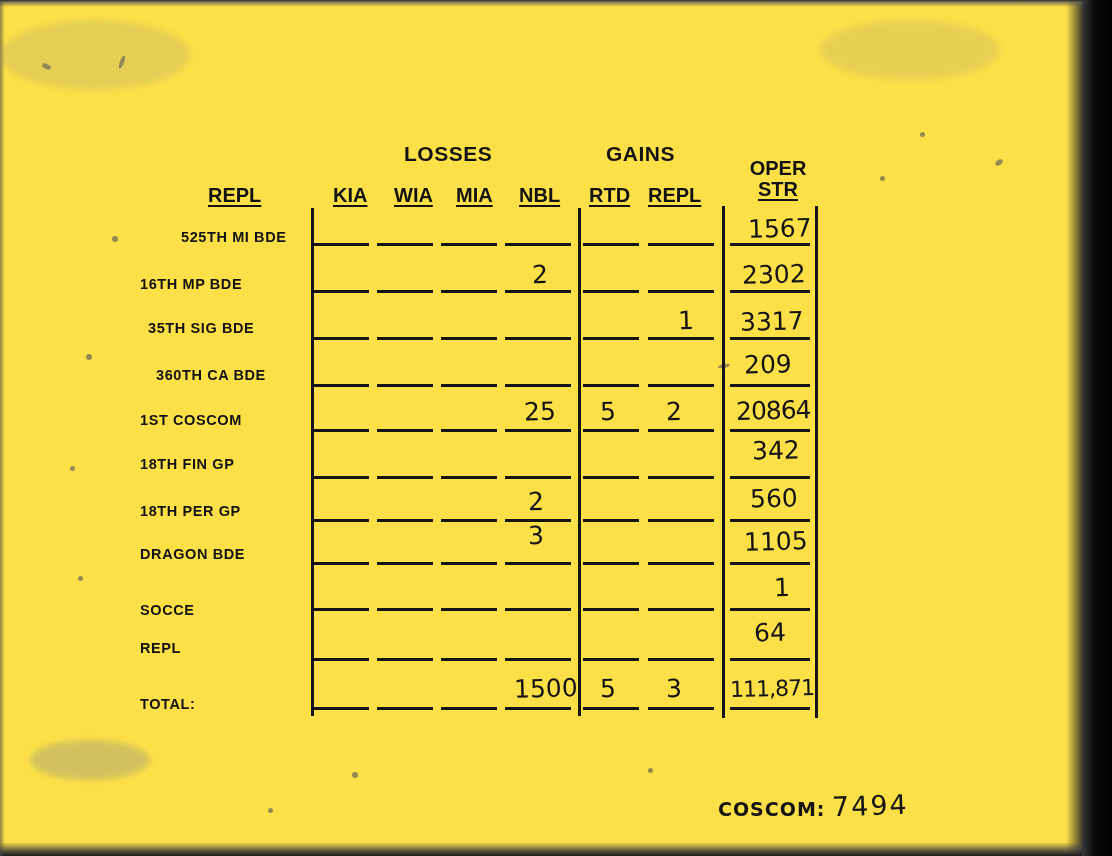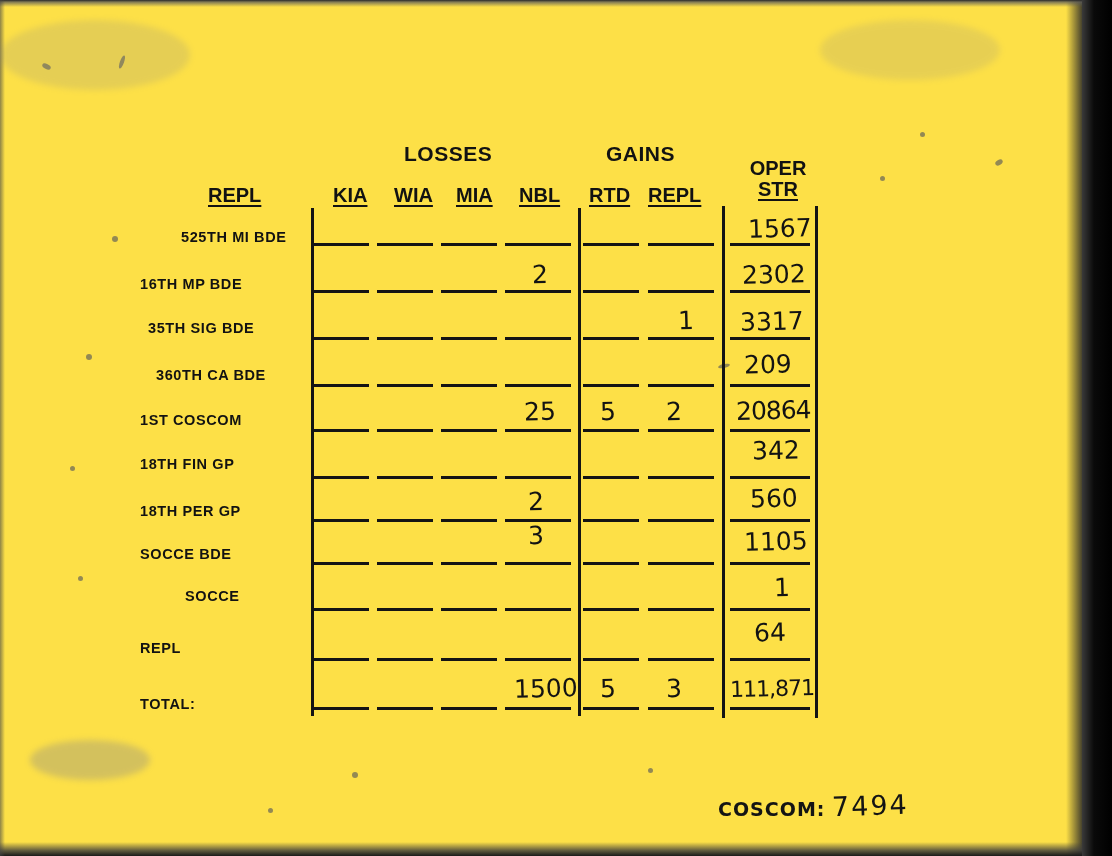--- a/index.html
+++ b/index.html
@@ -248,22 +248,22 @@
     <div class="rule" style="left:648px;top:707px;width:66px;"></div>
     <div class="rule" style="left:730px;top:707px;width:80px;"></div>
 
     <div class="unit-label" style="left:140px;top:229px;margin-left:41px;">525TH MI BDE</div>
     <div class="unit-label" style="left:140px;top:276px;">16TH MP BDE</div>
     <div class="unit-label" style="left:148px;top:320px;">35TH SIG BDE</div>
     <div class="unit-label" style="left:156px;top:367px;">360TH CA BDE</div>
     <div class="unit-label" style="left:140px;top:412px;">1ST COSCOM</div>
     <div class="unit-label" style="left:140px;top:456px;">18TH FIN GP</div>
     <div class="unit-label" style="left:140px;top:503px;">18TH PER GP</div>
-    <div class="unit-label" style="left:140px;top:546px;">SOCCE BDE</div>
-    <div class="unit-label" style="left:140px;top:588px;margin-left:45px;">SOCCE</div>
+    <div class="unit-label" style="left:140px;top:546px;">DRAGON BDE</div>
+    <div class="unit-label" style="left:140px;top:602px;">SOCCE</div>
     <div class="unit-label" style="left:140px;top:640px;">REPL</div>
     <div class="unit-label" style="left:140px;top:696px;">TOTAL:</div>
 
     <div class="hand" style="left:748px;top:214px;">1567</div>
 
     <div class="hand" style="left:532px;top:260px;">2</div>
     <div class="hand" style="left:742px;top:260px;">2302</div>
 
     <div class="hand" style="left:678px;top:306px;">1</div>
     <div class="hand" style="left:740px;top:307px;">3317</div>

